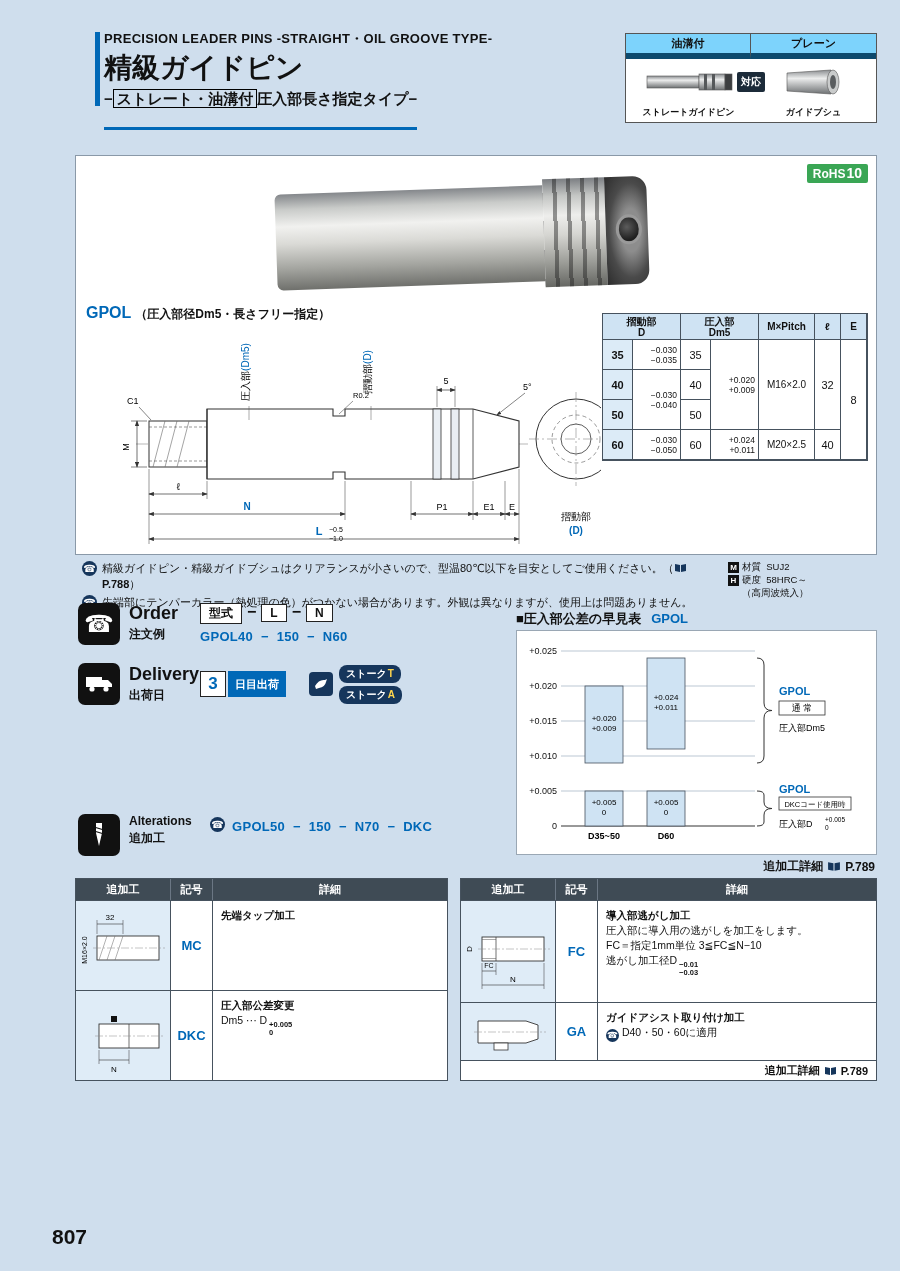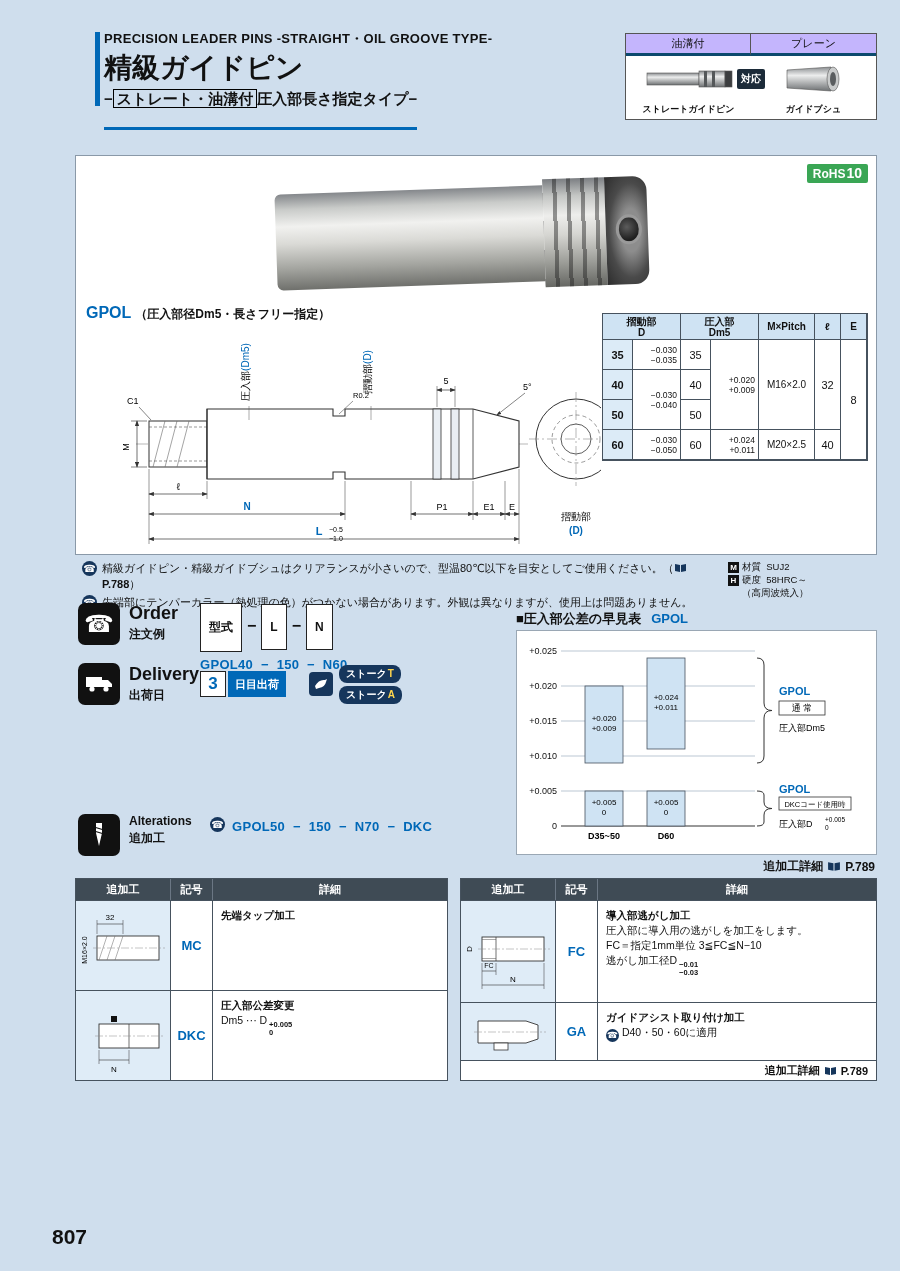--- a/index.html
+++ b/index.html
@@ -11,21 +11,21 @@
   .hdr { position:absolute; left:104px; top:30px; }
   .hdr-bar { position:absolute; left:-9px; top:2px; width:5px; height:74px; background:#0068b7; }
   .hdr-eyebrow { font-size:13px; font-weight:bold; letter-spacing:.3px; }
   .hdr-title { font-size:28px; font-weight:bold; margin-top:1px; }
   .hdr-sub { display:inline-block; font-size:15px; font-weight:bold; margin-top:3px; padding-bottom:18px; border-bottom:3px solid #0068b7; }
   .hdr-sub .boxed { border:1.5px solid #000; padding:0 3px; }
 
   
   .compat { position:absolute; left:625px; top:33px; width:252px; background:#fff; border:1px solid #555; }
   .compat-head { display:grid; grid-template-columns:1fr 1fr; }
-  .compat-head > div { background:#c4b5fd; font-size:11px; font-weight:normal; text-align:center; padding:2px 0; border-bottom:3px solid #0c4a6e; }
+  .compat-head > div { background:#7dd3fc; font-size:11px; font-weight:bold; text-align:center; padding:2px 0; border-bottom:6px solid #0c4a6e; }
   .compat-head > div:first-child { border-right:1px solid #555; }
   .compat-body { position:relative; display:grid; grid-template-columns:1fr 1fr; height:46px; }
   .compat-body .cell { display:flex; align-items:center; justify-content:center; }
   .compat-badge { position:absolute; left:50%; top:50%; transform:translate(-50%,-50%); background:#1c2b39; color:#fff; font-size:10px; font-weight:bold; padding:3px 4px; border-radius:2px; z-index:2; }
   .compat-foot { display:grid; grid-template-columns:1fr 1fr; font-size:9px; font-weight:bold; text-align:center; padding:1px 0 3px; }
 
   
   .panel { position:absolute; left:75px; top:155px; width:802px; height:400px; background:#fff; border:1px solid #8a99a8; }
   .rohs { position:absolute; top:8px; right:8px; background:#3aa655; color:#fff; font-weight:bold; padding:1px 6px 2px; font-size:12px; border-radius:2px; }
   .rohs .num { font-size:14px; margin-left:1px; }
@@ -67,21 +67,21 @@
   .ref { font-weight:bold; }
   .material { position:absolute; left:728px; top:560px; font-size:9.5px; line-height:13px; }
   .mat-badge { display:inline-flex; align-items:center; justify-content:center; width:11px; height:11px; background:#111; color:#fff; font-size:8px; font-weight:bold; margin-right:3px; }
 
   
   .svc { position:absolute; display:flex; gap:9px; align-items:flex-start; }
   .svc-icon { width:42px; height:42px; background:#111; border-radius:7px; color:#fff; display:flex; align-items:center; justify-content:center; font-size:24px; flex:0 0 auto; }
   .svc-title { width:62px; }
   .svc-title .en { font-weight:bold; font-size:18px; }
   .svc-title .jp { font-weight:bold; font-size:12px; margin-top:2px; }
-  .f-box { display:inline-block; border:1.5px solid #222; background:#fff; font-weight:bold; font-size:12px; padding:15px 8px; }
+  .f-box { display:inline-block; border:1.5px solid #222; background:#fff; font-weight:bold; font-size:12px; padding:1px 8px; }
   .f-dash { font-weight:bold; margin:0 5px; }
   .f-etc { font-size:10px; font-weight:bold; }
   .f-ex { color:#0068b7; font-weight:bold; font-size:13px; margin-top:5px; letter-spacing:.3px; }
   .days-box { display:inline-flex; align-items:center; justify-content:center; width:26px; height:26px; border:1.5px solid #222; background:#fff; color:#0068b7; font-size:17px; font-weight:bold; }
   .days-label { display:inline-flex; align-items:center; background:#0068b7; color:#fff; font-size:11px; font-weight:bold; padding:5px 7px; height:26px; margin-left:2px; }
   .stork-box { width:24px; height:24px; background:#16365c; border-radius:4px; display:flex; align-items:center; justify-content:center; }
   .stork-badge { background:#16365c; color:#fff; font-size:10px; font-weight:bold; padding:2px 7px; border-radius:8px; margin:1px 0; display:inline-block; }
   .stork-badge .x { color:#ffd54d; margin-left:1px; }
 
   

